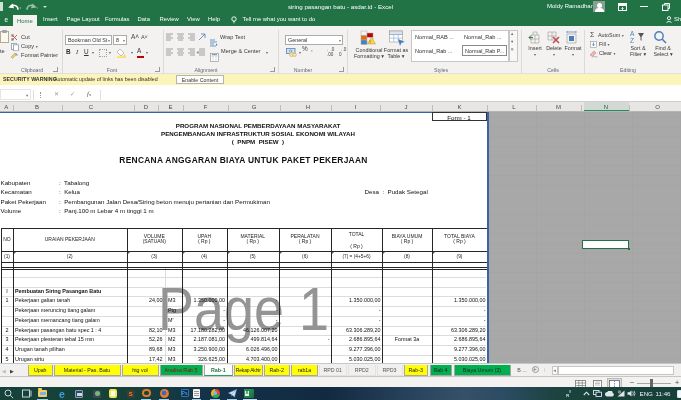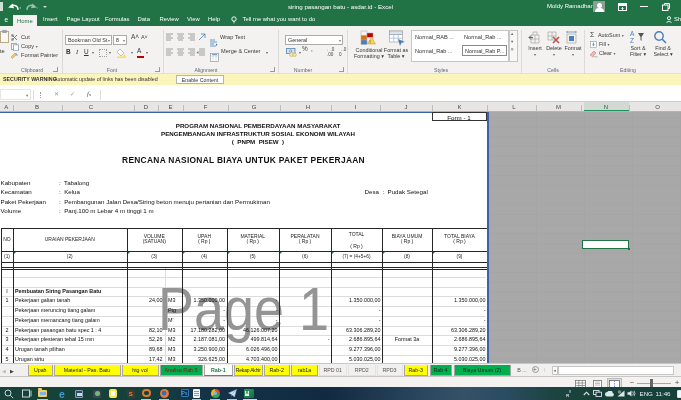--- a/index.html
+++ b/index.html
@@ -324,21 +324,21 @@
   <div id="pageborder" style="z-index:2;"></div>
     <div class="abs" style="left:0;top:2px;width:489px;height:1.5px;background:#3a62a9;z-index:2;"></div>
   <div class="abs" style="left:581.5px;top:130.5px;width:47.5px;height:9.5px;background:#fff;border:1.5px solid #217346;z-index:2;">
       <div class="abs" style="right:-1.5px;bottom:-1.5px;width:2px;height:2px;background:#217346;"></div>
     </div>
   <div id="tablewrap" class="abs" style="left:0;top:0;width:487px;height:254px;z-index:2;">
   <div class="abs" style="left:431.5px;top:2.5px;width:55px;height:9.5px;border:1px solid #333;font-size:6.2px;color:#111;text-align:center;line-height:9px;">Form - 1</div>
   <div class="abs" style="left:0;top:13px;width:516px;text-align:center;font-size:6.2px;font-weight:bold;color:#111;">PROGRAM NASIONAL PEMBERDAYAAN MASYARAKAT</div>
   <div class="abs" style="left:0;top:21px;width:516px;text-align:center;font-size:6.2px;font-weight:bold;color:#111;">PENGEMBANGAN INFRASTRUKTUR SOSIAL EKONOMI WILAYAH</div>
   <div class="abs" style="left:0;top:29px;width:516px;text-align:center;font-size:6.2px;font-weight:bold;color:#111;">(&nbsp; PNPM&nbsp; PISEW&nbsp; )</div>
-  <div class="abs" style="left:0;top:46px;width:487px;text-align:center;font-size:8.4px;letter-spacing:.3px;font-weight:bold;color:#111;">RENCANA NASIONAL BIAYA UNTUK PAKET PEKERJAAN</div>
+  <div class="abs" style="left:0;top:46px;width:487px;text-align:center;font-size:8.4px;letter-spacing:.3px;font-weight:bold;color:#111;">RENCANA ANGGARAN BIAYA UNTUK PAKET PEKERJAAN</div>
   <div class="cell" style="left:0.5px;top:69.5px;font-size:6.2px;">Kabupaten</div>
       <div class="cell" style="left:59px;top:69.5px;font-size:6.2px;">:&nbsp; Tabalong</div>
   <div class="cell" style="left:0.5px;top:79px;font-size:6.2px;">Kecamatan</div>
       <div class="cell" style="left:59px;top:79px;font-size:6.2px;">:&nbsp; Kelua</div>
   <div class="cell" style="left:364.5px;top:79px;font-size:6.2px;">Desa&nbsp; :&nbsp; Pudak Setegal</div>
   <div class="cell" style="left:0.5px;top:88.5px;font-size:6.2px;">Paket Pekerjaan</div>
       <div class="cell" style="left:59px;top:88.5px;font-size:6.2px;">:&nbsp; Pembangunan Jalan Desa/Siring beton menuju pertanian dan Permukiman</div>
   <div class="cell" style="left:0.5px;top:98px;font-size:6.2px;">Volume</div>
       <div class="cell" style="left:59px;top:98px;font-size:6.2px;">:&nbsp; Panj.100 m Lebar 4 m tinggi 1 m</div>
   <div class="tbv" style="left:1px;"></div>

